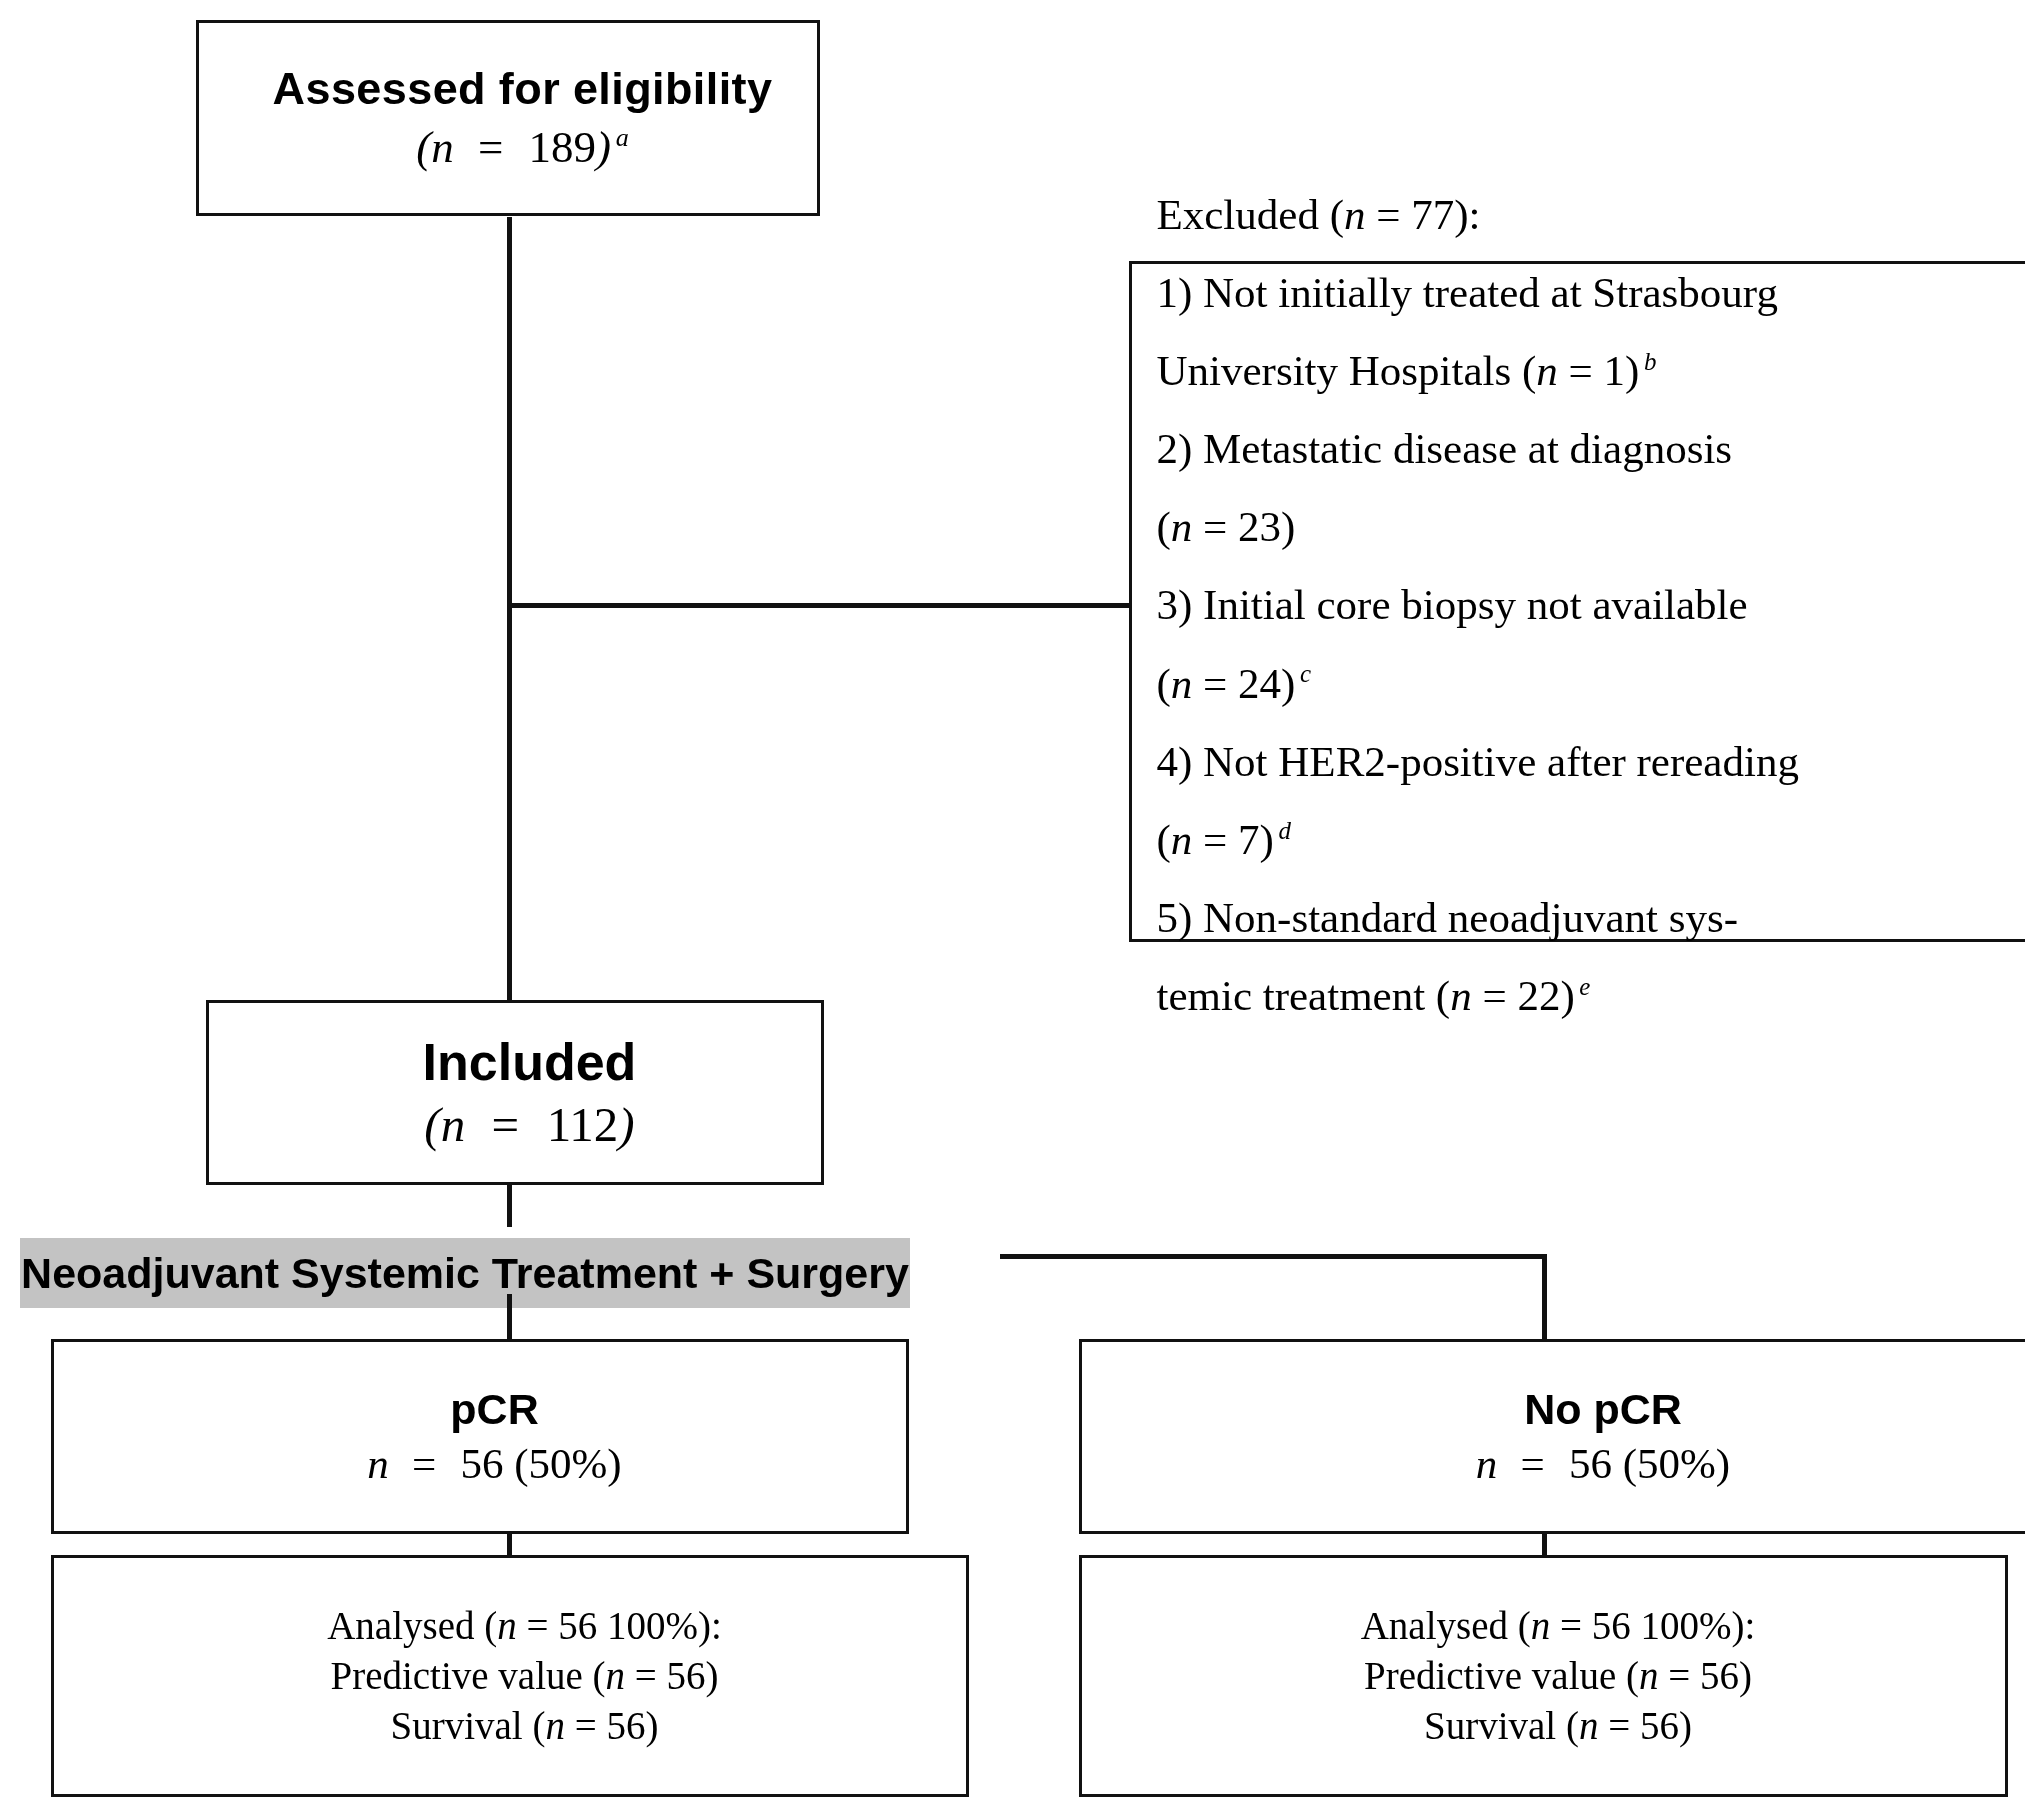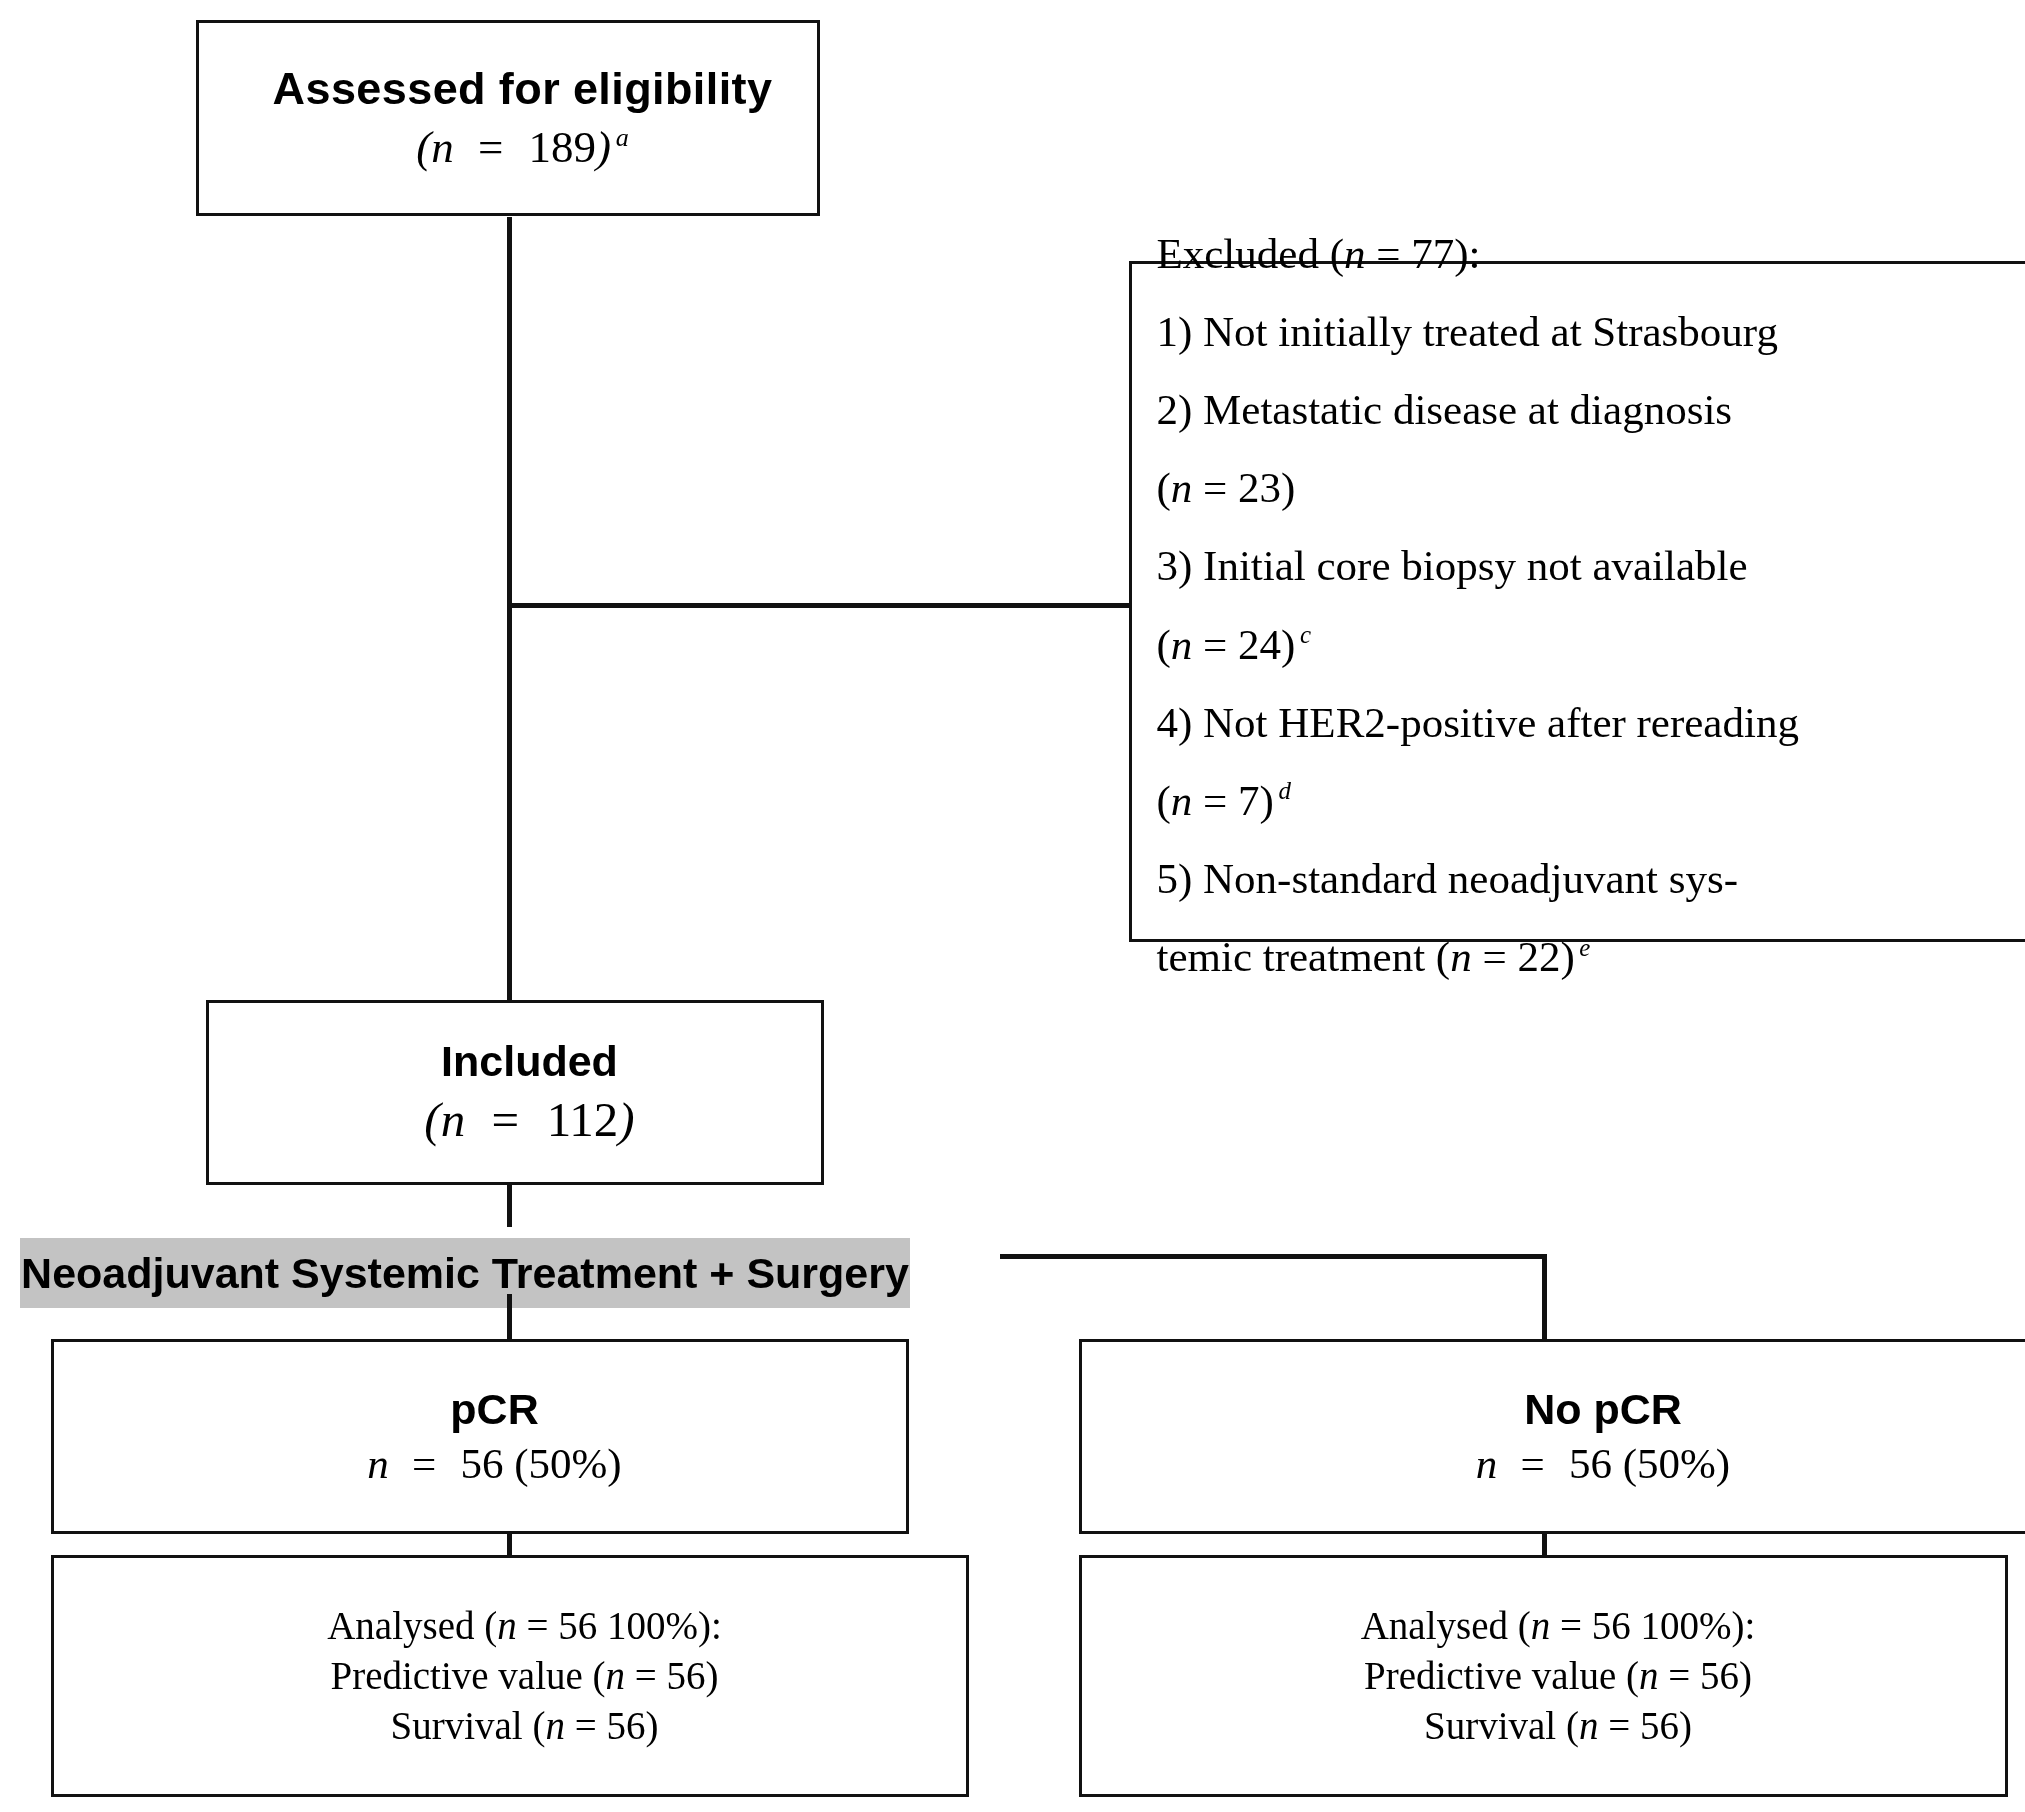--- a/index.html
+++ b/index.html
@@ -22,21 +22,21 @@
   #box-assessed{left:196px;top:20px;width:624px;height:196px;}
   #box-assessed .ttl{font-size:45px;letter-spacing:0.4px;margin-bottom:5.8px;}
   #box-assessed .mathline{font-size:45px;}
 
   
   #box-excluded{left:1129px;top:261px;width:942px;height:681px;padding:26px 21.7px 19px 24.5px;gap:27px;}
   #box-excluded .exline{font-size:43px;line-height:1.19;display:block;white-space:nowrap;}
 
   
   #box-included{left:206px;top:1000px;width:618px;height:185px;}
-  #box-included .ttl{font-size:43px;margin-bottom:4.3px;}
+  #box-included .ttl{font-size:52px;margin-bottom:4.3px;}
   #box-included .mathline{font-size:49px;}
 
   
   #banner{position:absolute;left:20px;top:1225px;width:890px;height:70px;background:#c3c3c3;
           display:flex;align-items:center;justify-content:center;margin-top:13px;}
   #banner .ttl{font-size:43px;white-space:nowrap;font-weight:bold;}
 
   
   #box-pcr{left:51px;top:1339px;width:858px;height:195px;}
   #box-nopcr{left:1079px;top:1339px;width:1019px;height:195px;}
@@ -61,20 +61,21 @@
     <span class="ttl">Assessed for eligibility</span>
     <span class="mathline"><span class="it">(</span><span class="it">n</span><span class="eqsp">&nbsp;&nbsp;=&nbsp;&nbsp;</span><span>189</span><span class="it">)</span><span class="sup">a</span></span>
   </div>
 
   <div class="vline" style="left:507px;top:217px;height:787px;"></div>
   <div class="hline" style="left:507px;top:603px;width:625px;"></div>
 
   <div class="box left" id="box-excluded">
     <span class="exline">Excluded (<span class="it">n</span> = 77):</span>
     <span class="exline">1) Not initially treated at Strasbourg</span>
+    <span class="exline"><span>University Hospitals (<span class="it">n</span> = 1)</span><span class="sup">b</span></span>
     <span class="exline">2) Metastatic disease at diagnosis</span>
     <span class="exline"><span>(<span class="it">n</span> = 23)</span><span class="sup"></span></span>
     <span class="exline">3) Initial core biopsy not available</span>
     <span class="exline"><span>(<span class="it">n</span> = 24)</span><span class="sup">c</span></span>
     <span class="exline">4) Not HER2-positive after rereading</span>
     <span class="exline"><span>(<span class="it">n</span> = 7)</span><span class="sup">d</span></span>
     <span class="exline">5) Non-standard neoadjuvant sys-</span>
     <span class="exline"><span>temic treatment (<span class="it">n</span> = 22)</span><span class="sup">e</span></span>
   </div>
 

